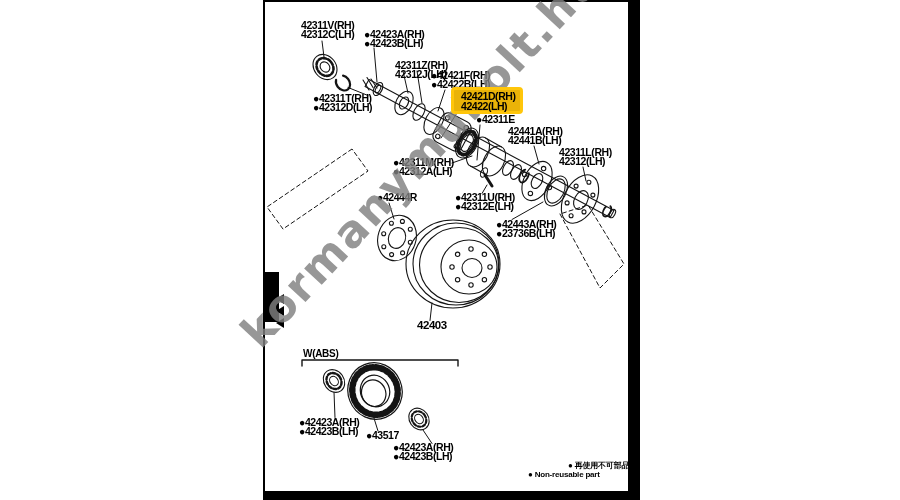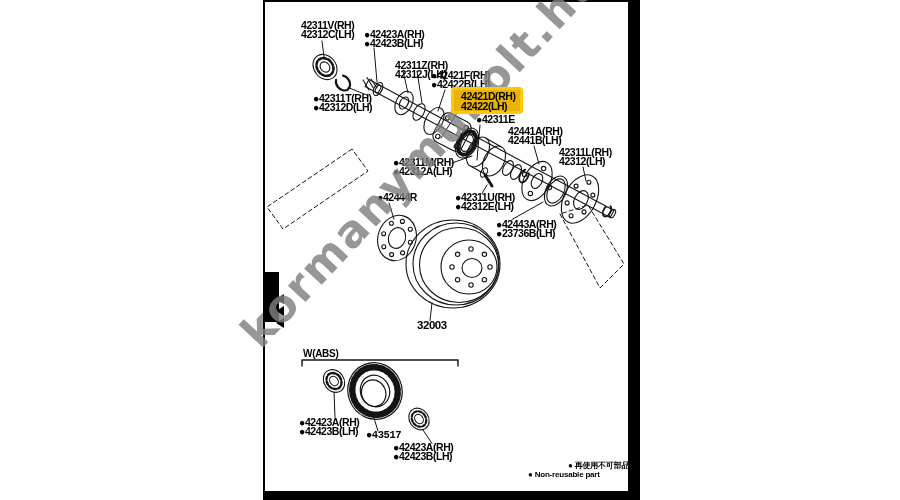--- a/index.html
+++ b/index.html
@@ -241,27 +241,27 @@
   </div>
   <div class="lbl" style="left:455px;top:193px;">
     <span>●42311U(RH)</span>
     <span>●42312E(LH)</span>
   </div>
   <div class="lbl" style="left:496px;top:220px;">
     <span>●42443A(RH)</span>
     <span>●23736B(LH)</span>
   </div>
   <div class="lbl" style="left:417px;top:321px;font-size:11.5px;">
-    <span>32003</span>
+    <span>42403</span>
   </div>
   <div class="lbl" style="left:299px;top:418px;">
     <span>●42423A(RH)</span>
     <span>●42423B(LH)</span>
   </div>
-  <div class="lbl" style="left:366px;top:431px;font-family:Liberation Mono, monospace;">
+  <div class="lbl" style="left:366px;top:431px;">
     <span>●43517</span>
   </div>
   <div class="lbl" style="left:393px;top:443px;">
     <span>●42423A(RH)</span>
     <span>●42423B(LH)</span>
   </div>
 
   <div class="abs-title">W(ABS)</div>
 
   <div id="wm">kormanymubolt.hu</div>

